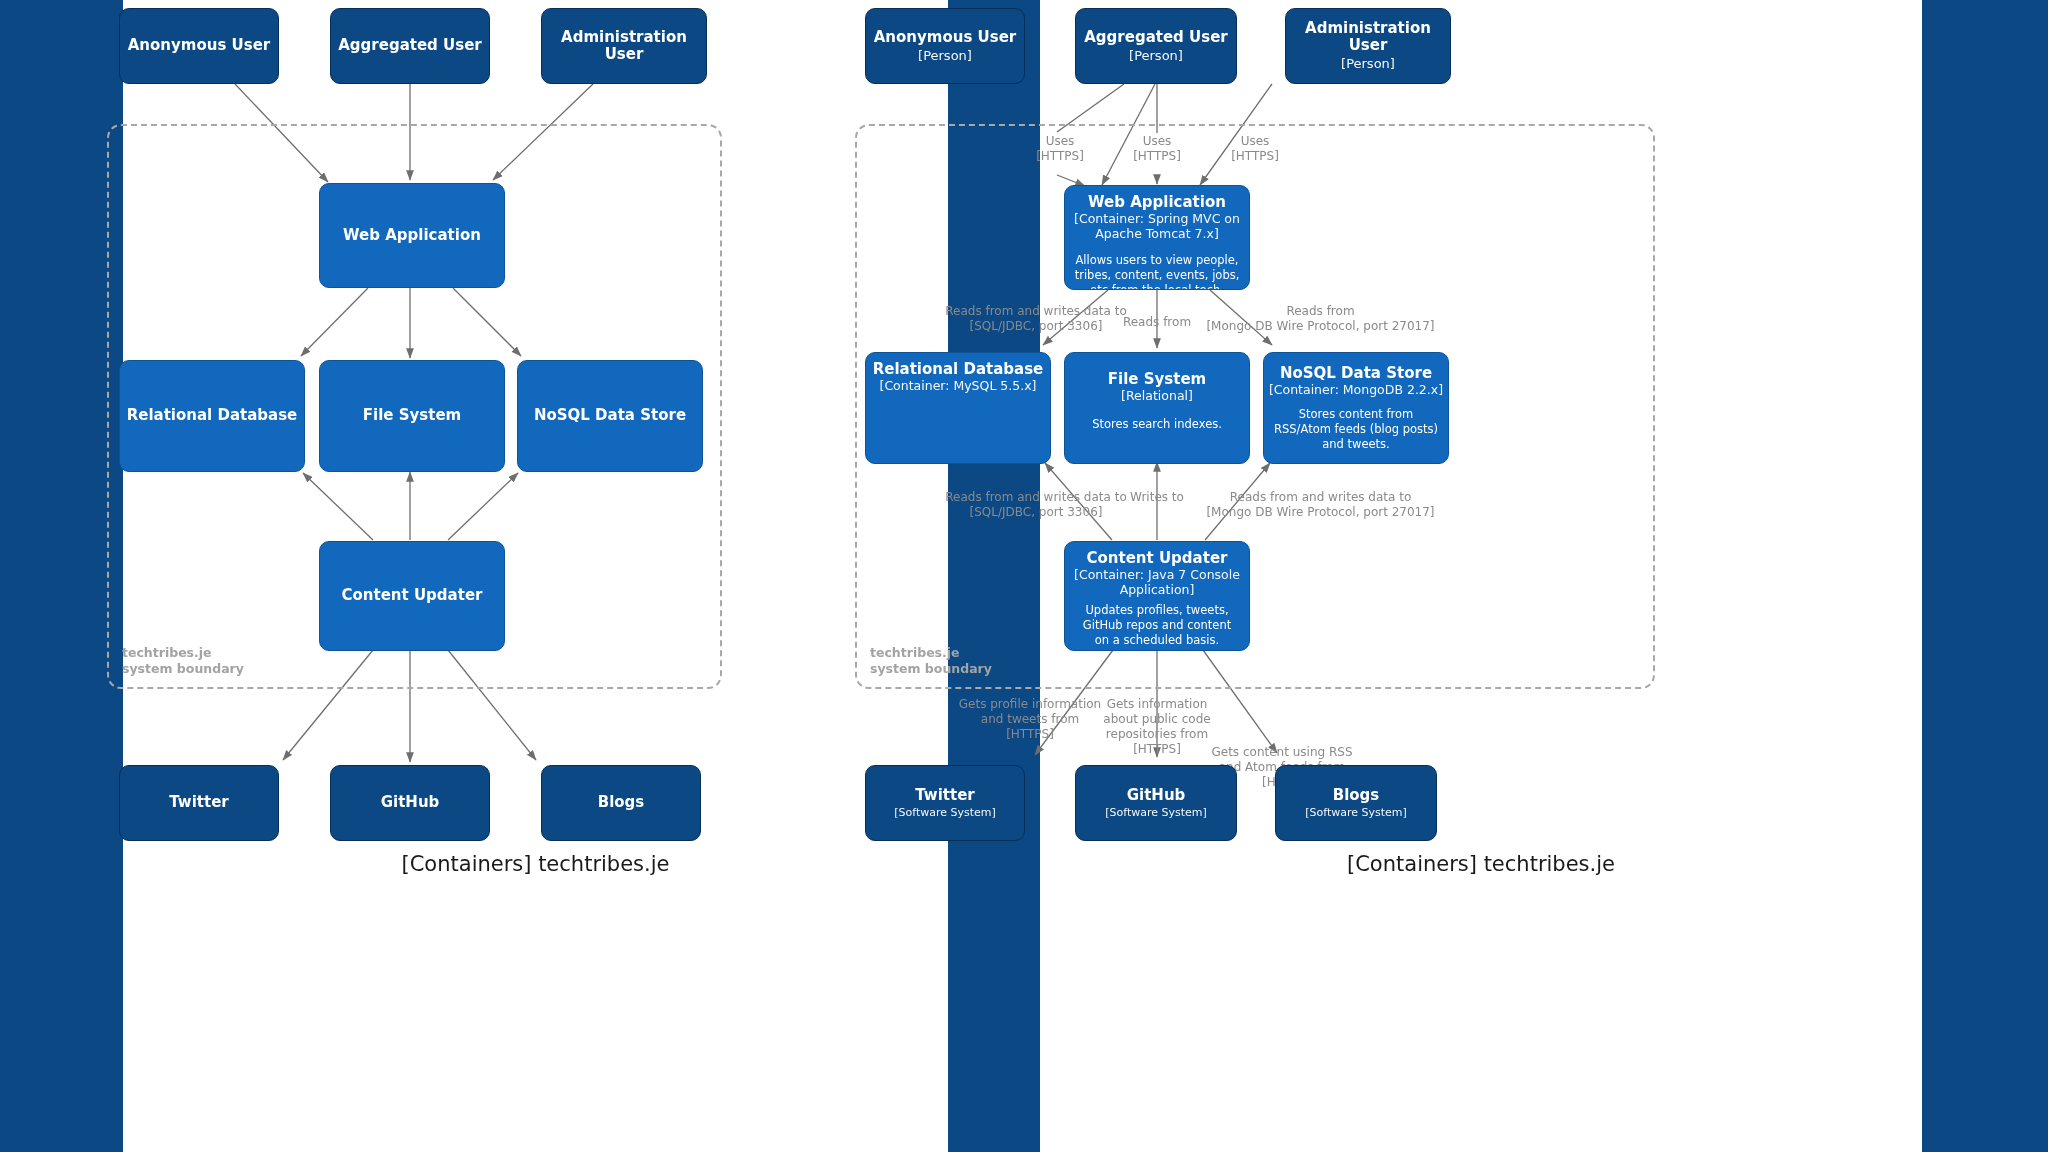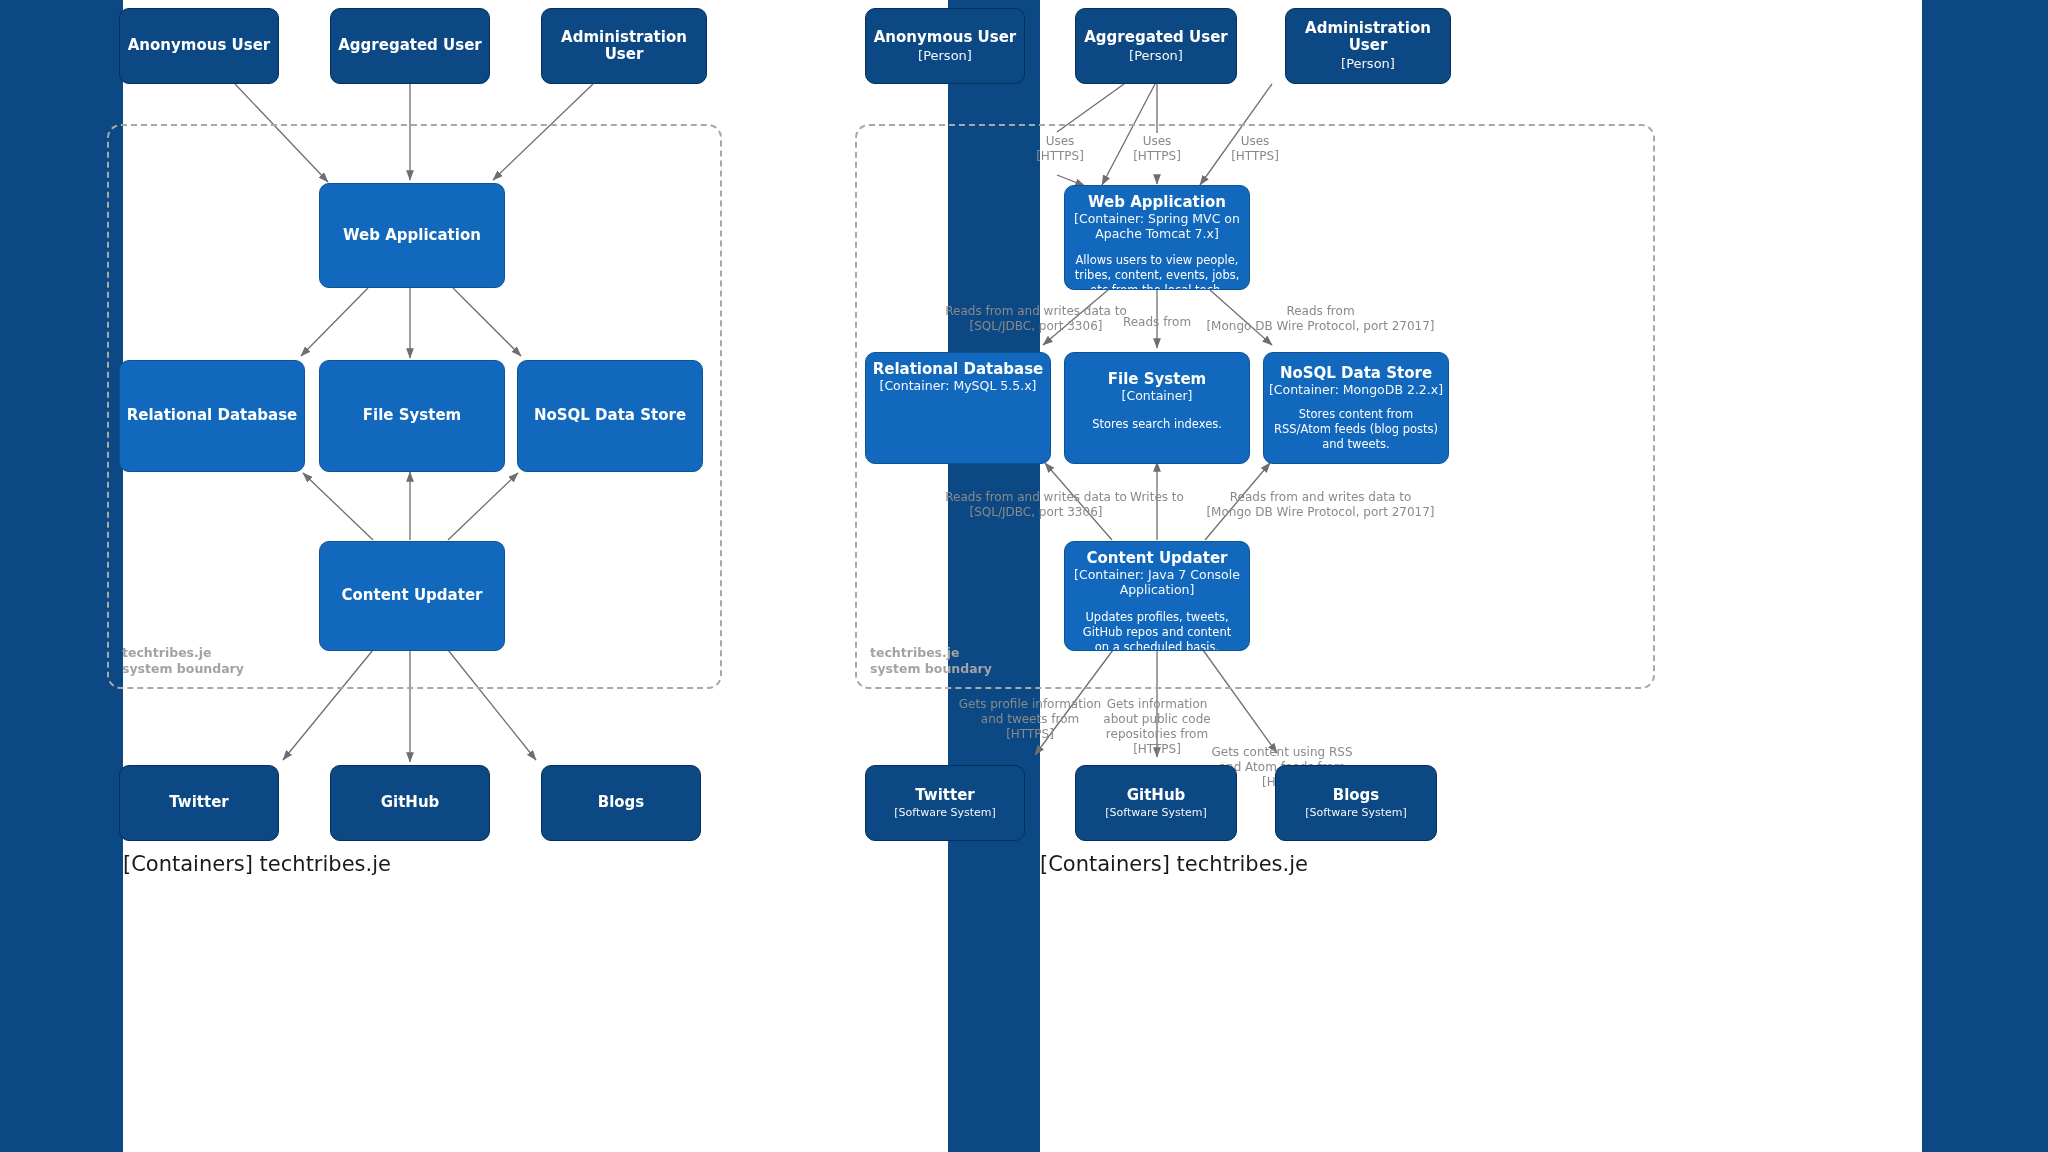--- a/index.html
+++ b/index.html
@@ -80,20 +80,21 @@
     line-height: 1.25;
     text-align: center;
     white-space: pre-line;
     pointer-events: none;
   }
 
   
   .caption {
     position: absolute;
     left: 0; width: 100%;
+    text-align: center;
     color: #1a1a1a;
     font-size: 21px;
   }
   svg { position: absolute; inset: 0; width: 100%; height: 100%; overflow: visible; }
 </style>
 </head>
 <body>
 
 <div id="stage">
 
@@ -235,39 +236,39 @@
       <div class="rel" style="left:62px;top:315px;width:110px;">Reads from</div>
       <div class="rel" style="left:154px;top:304px;width:253px;">Reads from
 [Mongo DB Wire Protocol, port 27017]</div>
 
       <div class="node container" style="left:-175px;top:352px;width:186px;height:112px;padding:8px 0 8px;justify-content:flex-start;">
         <span class="nm">Relational Database</span>
         <span class="tech">[Container: MySQL 5.5.x]</span>
       </div>
       <div class="node container" style="left:24px;top:352px;width:186px;height:112px;padding:18px 0 8px;justify-content:flex-start;">
         <span class="nm">File System</span>
-        <span class="tech">[Container]</span>
+        <span class="tech">[Relational]</span>
         <span class="desc" style="margin-top:14px;">Stores search indexes.</span>
       </div>
       <div class="node container" style="left:223px;top:352px;width:186px;height:112px;padding:12px 0 8px;justify-content:flex-start;">
         <span class="nm">NoSQL Data Store</span>
         <span class="tech">[Container: MongoDB 2.2.x]</span>
         <span class="desc" style="margin-top:10px;">Stores content from RSS/Atom feeds (blog posts) and tweets.</span>
       </div>
 
       <div class="rel" style="left:-119px;top:490px;width:230px;">Reads from and writes data to
 [SQL/JDBC, port 3306]</div>
       <div class="rel" style="left:62px;top:490px;width:110px;">Writes to</div>
       <div class="rel" style="left:154px;top:490px;width:253px;">Reads from and writes data to
 [Mongo DB Wire Protocol, port 27017]</div>
 
       <div class="node container" style="left:24px;top:541px;width:186px;height:110px;padding:8px 0 8px;justify-content:flex-start;">
         <span class="nm">Content Updater</span>
         <span class="tech">[Container: Java 7 Console Application]</span>
-        <span class="desc" style="margin-top:13px;">Updates profiles, tweets, GitHub repos and content on a scheduled basis.</span>
+        <span class="desc" style="margin-top:6px;">Updates profiles, tweets, GitHub repos and content on a scheduled basis.</span>
       </div>
 
       <div class="rel" style="left:-100px;top:697px;width:180px;">Gets profile information
 and tweets from
 [HTTPS]</div>
       <div class="rel" style="left:52px;top:697px;width:130px;">Gets information
 about public code
 repositories from
 [HTTPS]</div>
       <div class="rel" style="left:152px;top:697px;width:180px;margin-top:48px;">Gets content using RSS

